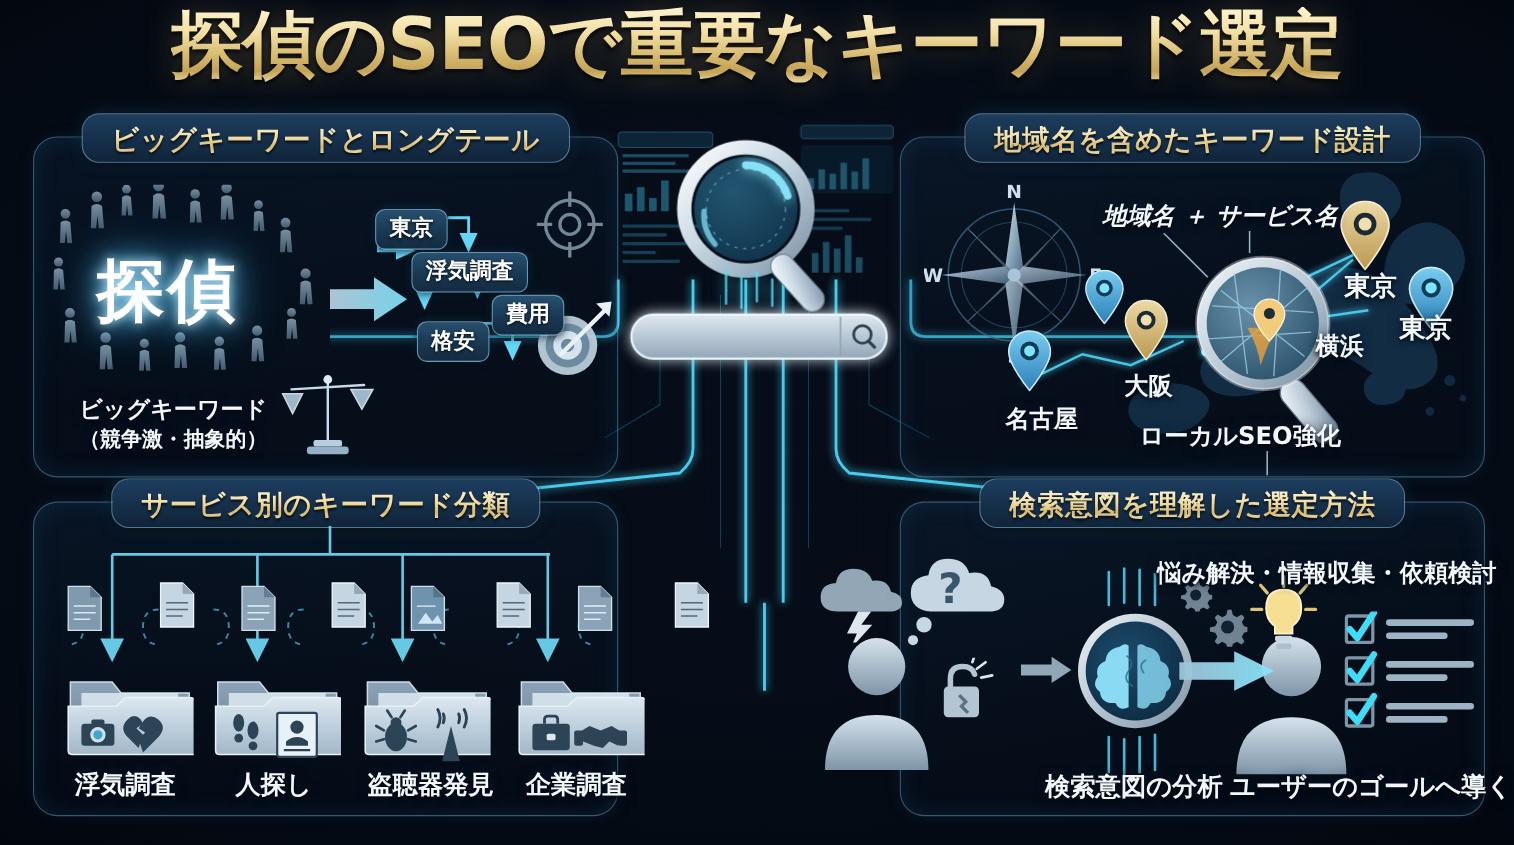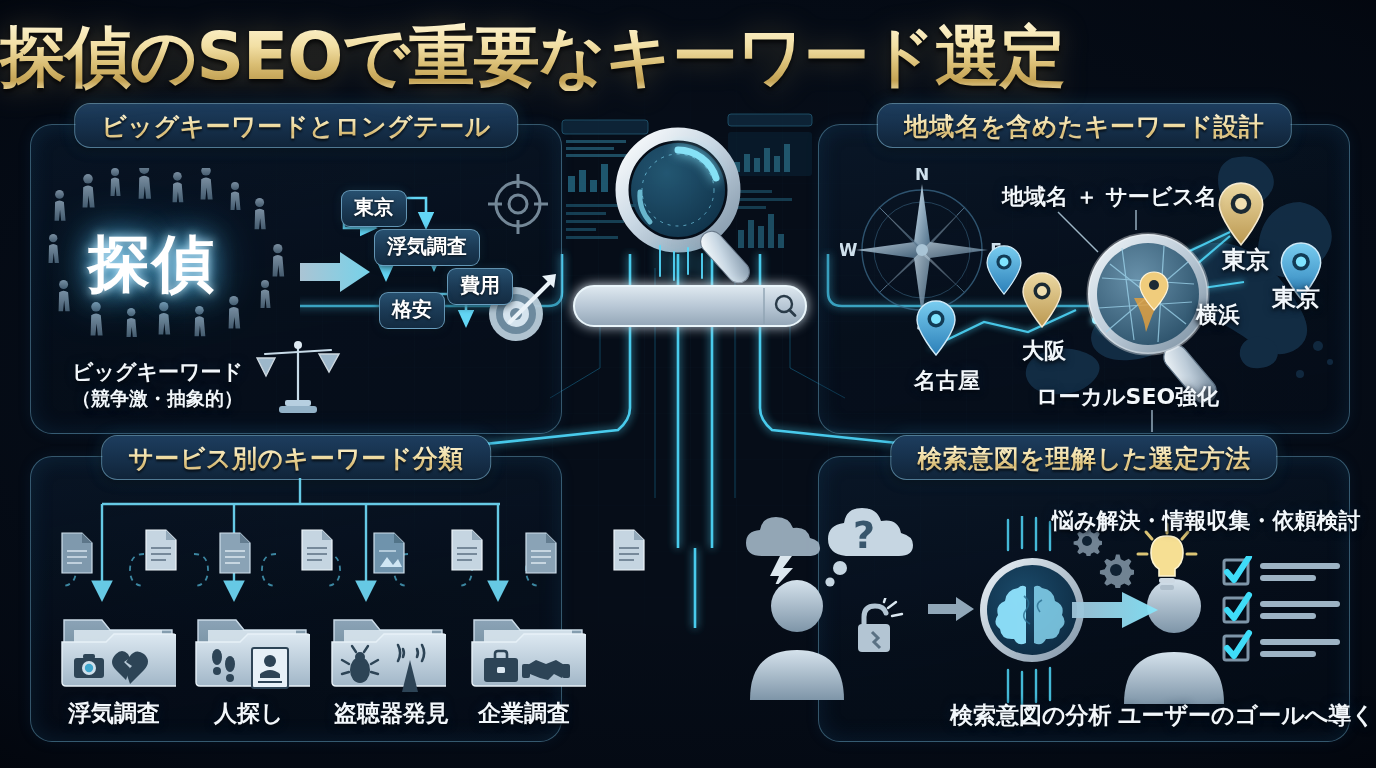--- a/index.html
+++ b/index.html
@@ -30,21 +30,21 @@
     pointer-events:none;
   }
   .vignette{
     position:absolute;inset:0;pointer-events:none;
     background:radial-gradient(ellipse 78% 70% at 50% 48%, rgba(0,0,0,0) 45%, rgba(2,6,14,.55) 85%, rgba(2,5,12,.9) 100%);
   }
 
   
   .title-wrap{
     position:absolute;left:0;top:6px;width:100%;
-    z-index:30;margin-top:16px;
+    text-align:center;z-index:30;
   }
   .title{
     display:inline-block;
     font-size:66px;line-height:1.05;
     font-weight:700;
     letter-spacing:-1px;
     background:linear-gradient(180deg,#fdf3cf 0%,#f2dfa4 35%,#d9bd73 62%,#c3a254 85%,#e8d49b 100%);
     -webkit-background-clip:text;background-clip:text;
     color:transparent;-webkit-text-fill-color:transparent;
     filter:drop-shadow(0 3px 2px rgba(0,0,0,.75)) drop-shadow(0 0 14px rgba(210,175,95,.25));
@@ -604,21 +604,21 @@
     <g fill="#e8a13a" opacity="0.8">
         <path d="M52 70 q10 18 12 34 q6 -18 14 -34 z"></path>
       </g>
     <g>
       <path d="M72 44 C64 44 58 50 58 58 C58 67 72 82 72 82 C72 82 86 67 86 58 C86 50 80 44 72 44Z" fill="#f0cc7c" stroke="#fff4d8" stroke-width="1.2"></path>
       <circle cx="72" cy="57" r="5" fill="#1d2b35"></circle>
     </g>
     <circle cx="66" cy="66" r="60" fill="none" stroke="#ffffff" stroke-width="3" opacity="0.35"></circle>
   </svg>
 
-  <div class="cap" style="left:1002px;top:182px;font-size:22px;">地域名 ＋ サービス名</div>
+  <div class="cap" style="left:1002px;top:182px;font-size:22px;font-style:italic;">地域名 ＋ サービス名</div>
   <svg style="position:absolute;left:1050px;top:208px;width:120px;height:60px;z-index:17;" viewBox="0 0 120 60">
     <g stroke="#b9d3e4" stroke-width="1.4" opacity="0.85">
       <line x1="8" y1="4" x2="48" y2="44"></line>
         <line x1="86" y1="2" x2="86" y2="22"></line>
     </g>
   </svg>
   <svg style="position:absolute;left:1122px;top:410px;width:60px;height:34px;z-index:17;" viewBox="0 0 60 34">
     <line x1="30" y1="0" x2="30" y2="22" stroke="#b9d3e4" stroke-width="1.4" opacity="0.85"></line>
   </svg>
 

